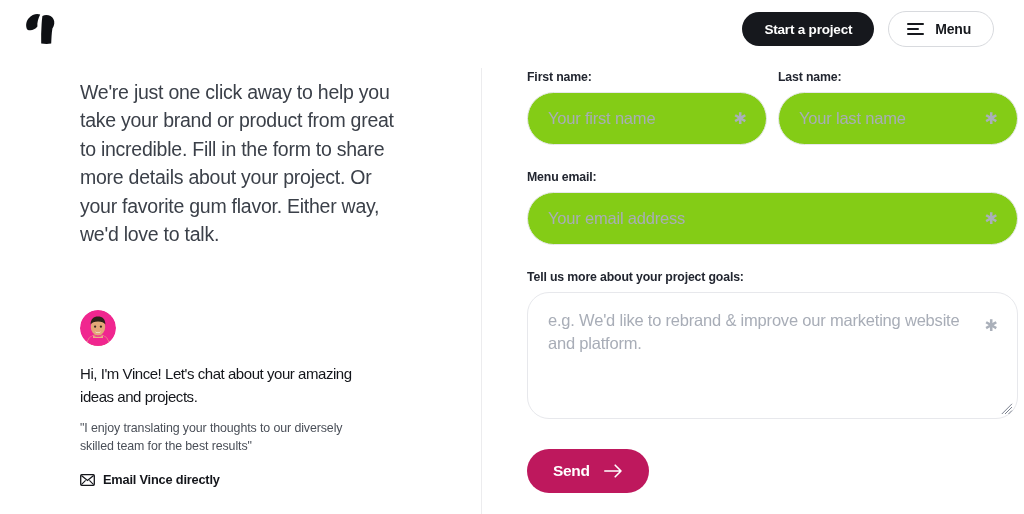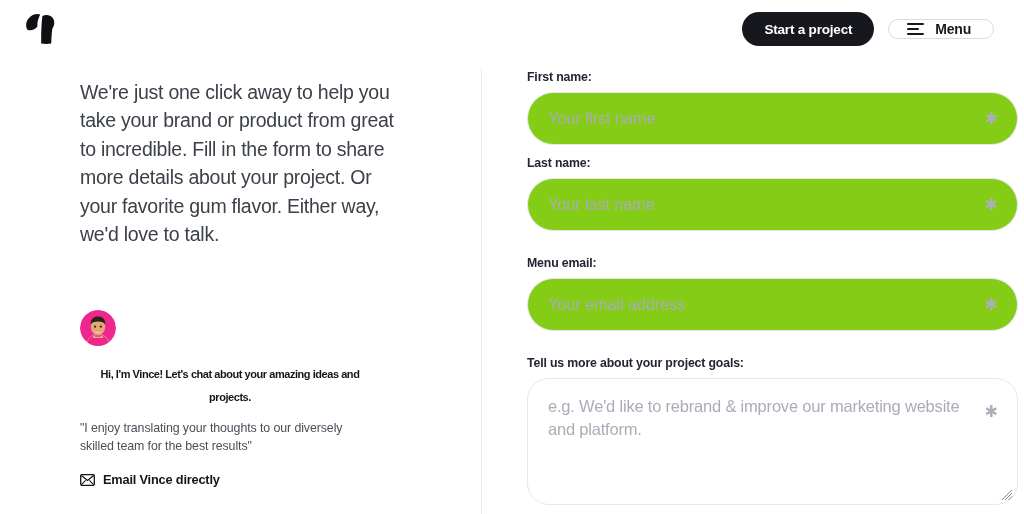--- a/index.html
+++ b/index.html
@@ -63,21 +63,21 @@
     letter-spacing: -0.2px;
     cursor: pointer;
     white-space: nowrap;
   }
 
   .btn-menu {
     background: #ffffff;
     color: #16181d;
     border: 1px solid #d8dade;
     border-radius: 999px;
-    height: 20px;
+    height: 36px;
     padding: 0 22px 0 18px;
     display: flex;
     align-items: center;
     gap: 11px;
     font-family: "Liberation Sans", sans-serif;
     font-size: 14px;
     font-weight: 700;
     letter-spacing: -0.2px;
     cursor: pointer;
     white-space: nowrap;
@@ -133,27 +133,26 @@
   .avatar {
     width: 36px;
     height: 36px;
     border-radius: 50%;
     overflow: hidden;
     display: block;
   }
 
   .person-title {
     margin-top: 17px;
-    font-size: 11px;
+    font-size: 15px;
     line-height: 22.5px;
-    font-weight: 700;
+    font-weight: 400;
     letter-spacing: -0.45px;
     color: #14161b;
     max-width: 300px;
-    text-align: center;
   }
 
   .person-quote {
     margin-top: 11px;
     font-size: 12.4px;
     line-height: 18px;
     color: #4a4f58;
     letter-spacing: -0.1px;
     max-width: 280px;
   }
@@ -178,21 +177,20 @@
   .form-col {
     position: absolute;
     left: 527px;
     top: 70px;
     width: 491px;
   }
 
   .field-row {
     display: flex;
     gap: 11px;
-    flex-direction: column;
   }
 
   .field {
     flex: 1;
     min-width: 0;
   }
 
   .field-label {
     display: block;
     font-size: 12.3px;

